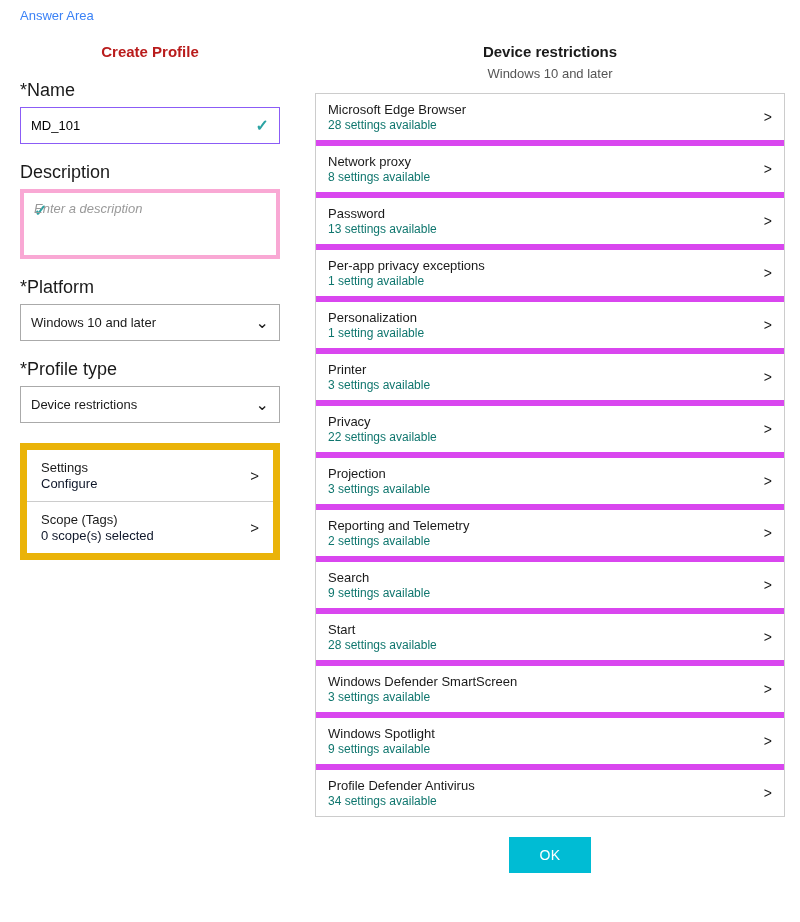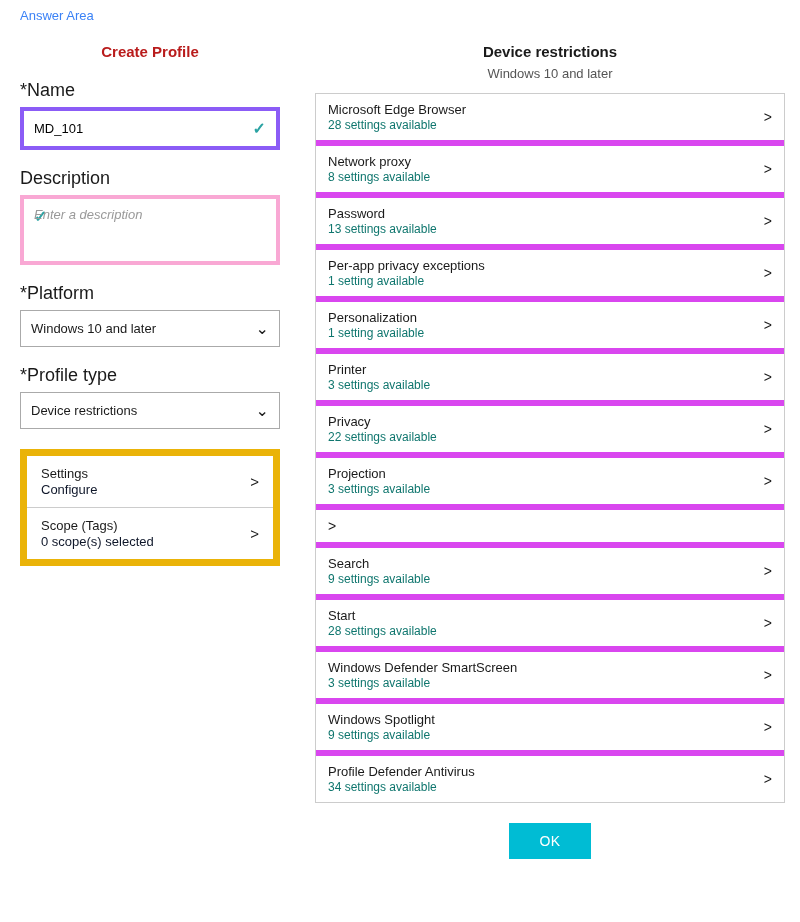--- a/index.html
+++ b/index.html
@@ -39,21 +39,21 @@
 
     .field-label {
       font-size: 18px;
       font-weight: 500;
       margin-bottom: 6px;
       color: #1a1a1a;
     }
 
     .text-input {
       width: 100%;
-      border: 4px solid #8b5cf6;
+      border: 1px solid #8b5cf6;
       padding: 8px 10px;
       font-size: 13px;
       position: relative;
       min-height: 36px;
       display: flex;
       align-items: center;
       justify-content: space-between;
     }
 
     .text-input input {
@@ -337,20 +337,24 @@
           <span class="cat-chevron">&gt;</span>
         </div>
         <div class="category-item">
           <div class="category-item-text">
             <div class="cat-title">Projection</div>
             <div class="cat-sub">3 settings available</div>
           </div>
           <span class="cat-chevron">&gt;</span>
         </div>
         <div class="category-item">
+          <div class="category-item-text">
+            <div class="cat-title">Reporting and Telemetry</div>
+            <div class="cat-sub">2 settings available</div>
+          </div>
           <span class="cat-chevron">&gt;</span>
         </div>
         <div class="category-item">
           <div class="category-item-text">
             <div class="cat-title">Search</div>
             <div class="cat-sub">9 settings available</div>
           </div>
           <span class="cat-chevron">&gt;</span>
         </div>
         <div class="category-item">

